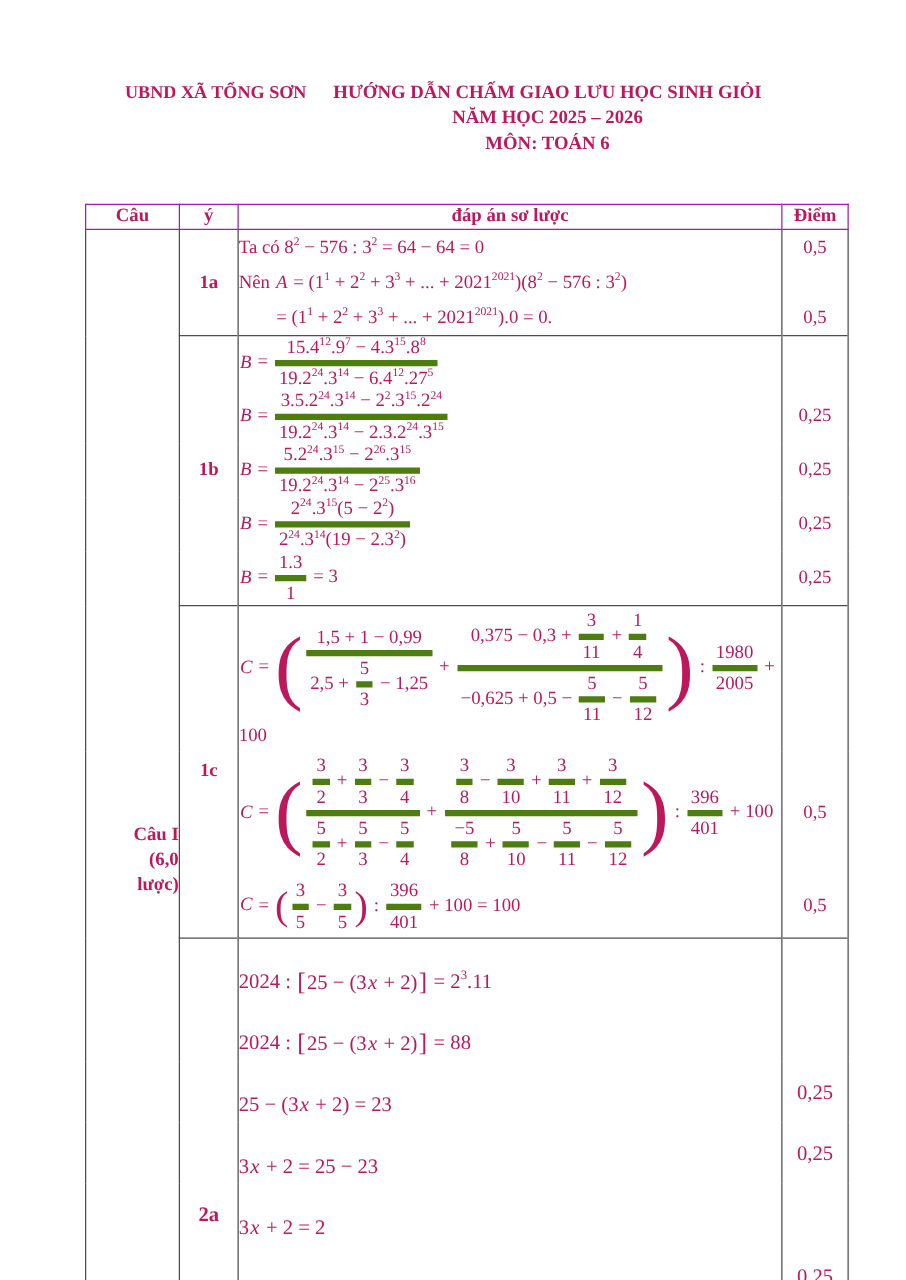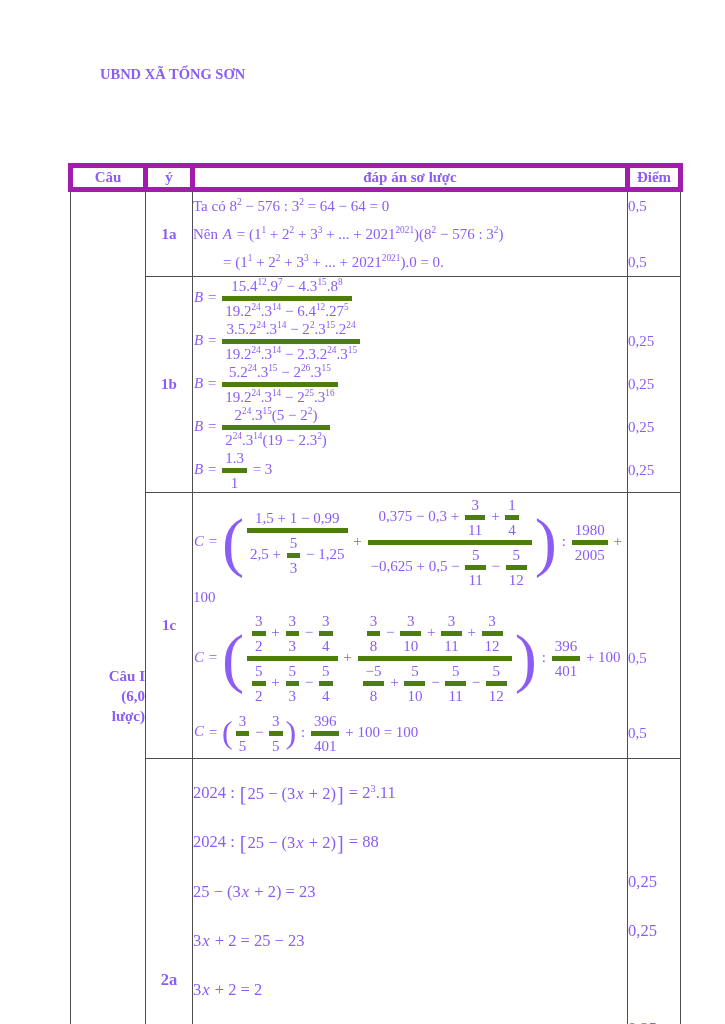--- a/index.html
+++ b/index.html
@@ -1,58 +1,63 @@
 <!DOCTYPE html>
 <html><head>
 <meta charset="utf-8">
 <style>
   html,body{margin:0;padding:0;background:#ffffff;}
   .page{position:relative;width:725px;height:1024px;background:#ffffff;
-        font-family:"Liberation Serif",serif;color:#8b5cf6;overflow:hidden;}
+        font-family:"Liberation Serif",serif;color:#be185d;overflow:hidden;}
 
   .doc-org{position:absolute;left:100px;top:66px;font-weight:bold;font-size:14.5px;white-space:nowrap;}
   .doc-titles{position:absolute;left:263px;top:64px;width:350px;text-align:center;
               font-weight:bold;font-size:15px;line-height:1.35;}
 
   table.answer-table{position:absolute;left:68px;top:163px;width:610px;
         border-collapse:collapse;font-size:15px;table-layout:fixed;
         border:1px solid #4d4d4d;}
-  .answer-table th{border:5px solid #a21caf;font-weight:bold;font-size:15px;padding:1px 2px;background:#fff;}
+  .answer-table th{border:1px solid #a21caf;font-weight:bold;font-size:15px;padding:1px 2px;background:#fff;}
   .answer-table td{border-left:1px solid #4d4d4d;border-right:1px solid #4d4d4d;
         padding:0;vertical-align:middle;}
   .answer-table tr.group-start td{border-top:1px solid #4d4d4d;}
   .cau-cell{text-align:right;font-weight:bold;line-height:1.35;}
   .y-cell{text-align:center;font-weight:bold;}
   .ans-cell{padding:2px 6px 2px 9px;}
   .ans-line{display:flex;align-items:center;min-height:28px;}
   .ans-line > .math-inline{display:inline-block;}
   .grp-1b .ans-line{min-height:41px;}
   .grp-1c .ans-line{min-height:44px;padding:3px 0;}
   .grp-2a .ans-line{min-height:29px;margin-top:20px;}
   tr.grp-2a td{font-size:16.5px;}
-  .pt-cell{font-size:15px;padding:0 2px;}
+  .pt-cell{text-align:center;font-size:15px;padding:0 2px;}
 
   
   .frac{display:inline-flex;flex-direction:column;vertical-align:middle;
         text-align:center;margin:0 2px;line-height:1.2;}
   .frac .num{display:block;border-bottom:5px solid #4d7c0f;padding:0 3px 1px;}
   .frac .den{display:block;padding:1px 3px 0;}
   sup.msup{font-size:0.62em;line-height:1;vertical-align:super;}
   .mvar{font-style:italic;padding:0 1px;}
   .pgroup{display:inline-flex;align-items:center;vertical-align:middle;margin:0 1px;}
   .pglyph{font-size:1.22em;line-height:1;font-weight:normal;}
   .pmid{display:inline-block;vertical-align:middle;padding:0 1px;}
 </style>
 </head>
 <body>
 
 <div class="page">
 
   <div class="doc-org">UBND XÃ TỔNG SƠN</div>
 
+  <div class="doc-titles">
+    <div>HƯỚNG DẪN CHẤM GIAO LƯU HỌC SINH GIỎI</div>
+    <div>NĂM HỌC 2025 – 2026</div>
+    <div>MÔN: TOÁN 6</div>
+  </div>
 
   <table class="answer-table">
     <colgroup>
       <col style="width:75px">
         <col style="width:47px">
         <col style="width:435px">
         <col style="width:53px">
     </colgroup>
     <thead>
       <tr>

